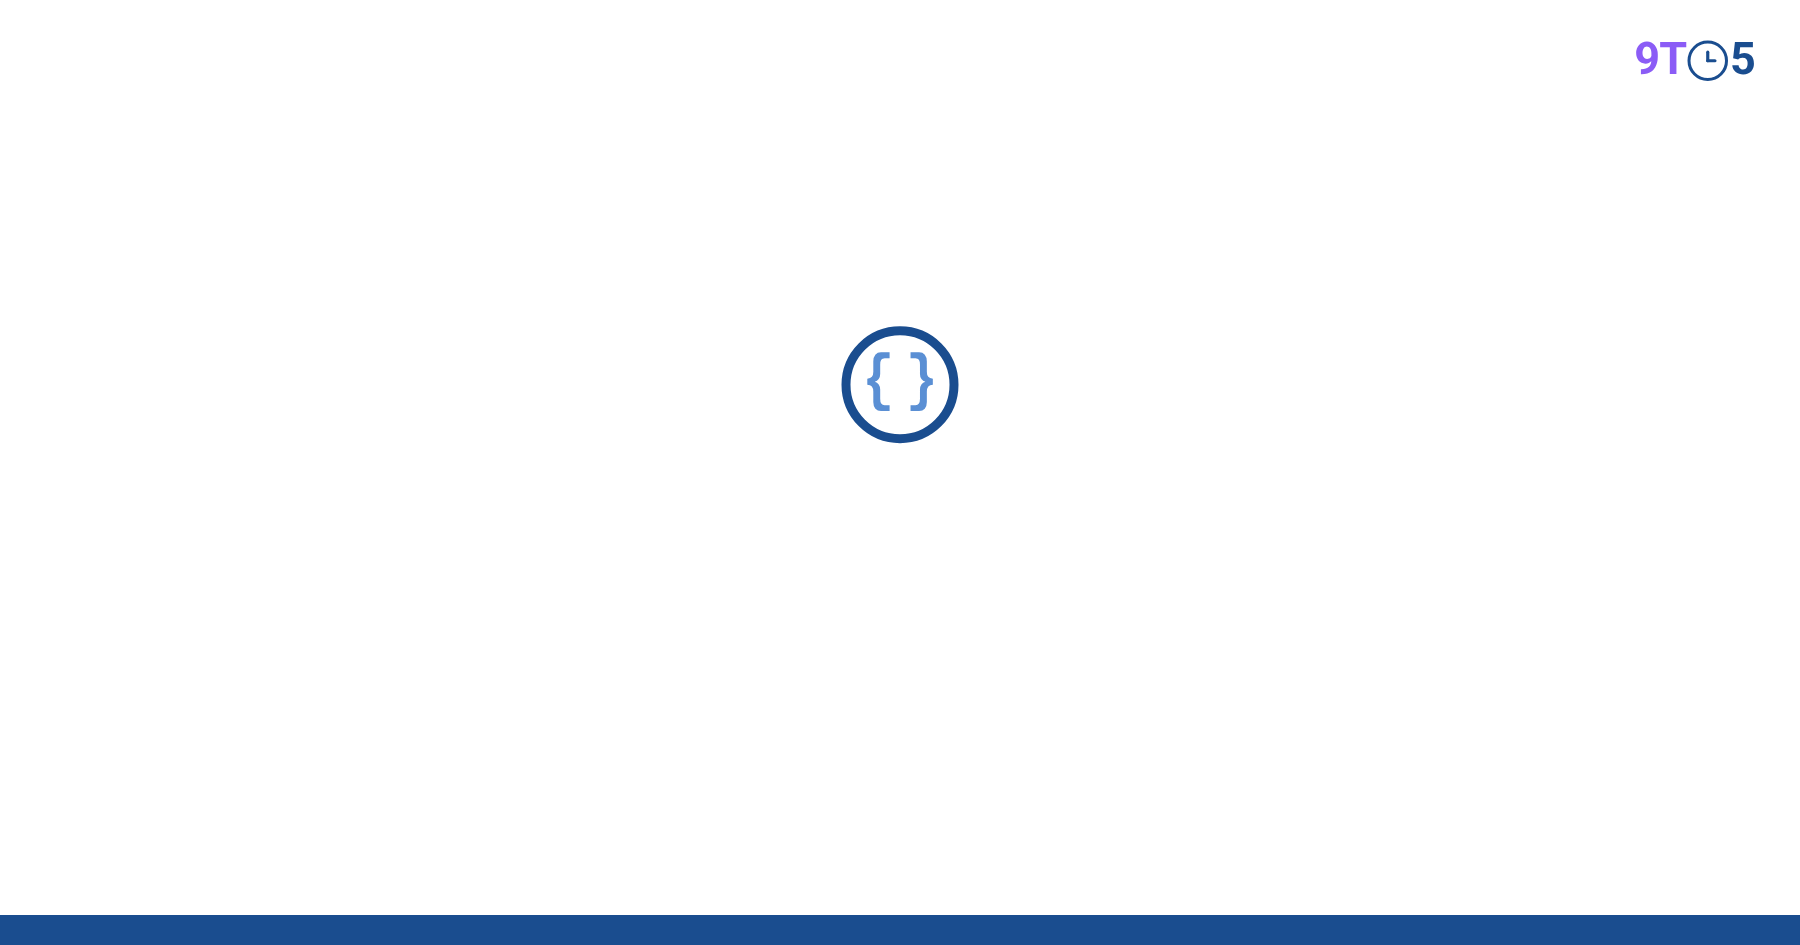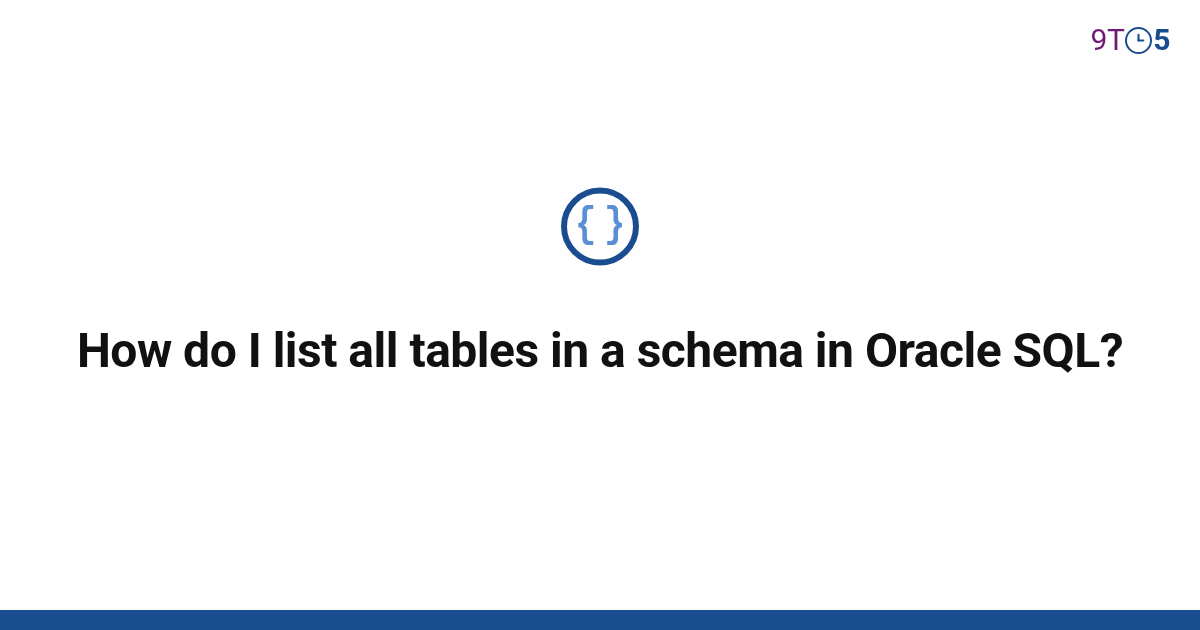--- a/index.html
+++ b/index.html
@@ -14,21 +14,21 @@
       top: 22px;
       right: 30px;
     }
     .logo {
       font-size: 30px;
       font-weight: 600;
       letter-spacing: -0.5px;
       display: flex;
       align-items: center;
     }
-    .logo-9t { color: #701a75; font-weight: 400; }
+    .logo-9t { color: #8b5cf6; font-weight: 700; }
     .logo-circle {
       display: inline-flex;
       align-items: center;
       justify-content: center;
       width: 27px;
       height: 27px;
       border: 2.5px solid #1a4d8f;
       border-radius: 50%;
       margin: 0 1px;
       position: relative;
@@ -101,16 +101,15 @@
   </div>
 </div>
 
 <div class="center-content">
   <div class="brace-icon">
     <div class="brace-text">
       <span>{</span>
       <span>}</span>
     </div>
   </div>
-  <h1 class="question-title">How do I list all tables in a schema in Oracle SQL?</h1>
 </div>
 
 <div class="bottom-bar"></div>
 
 </body></html>

